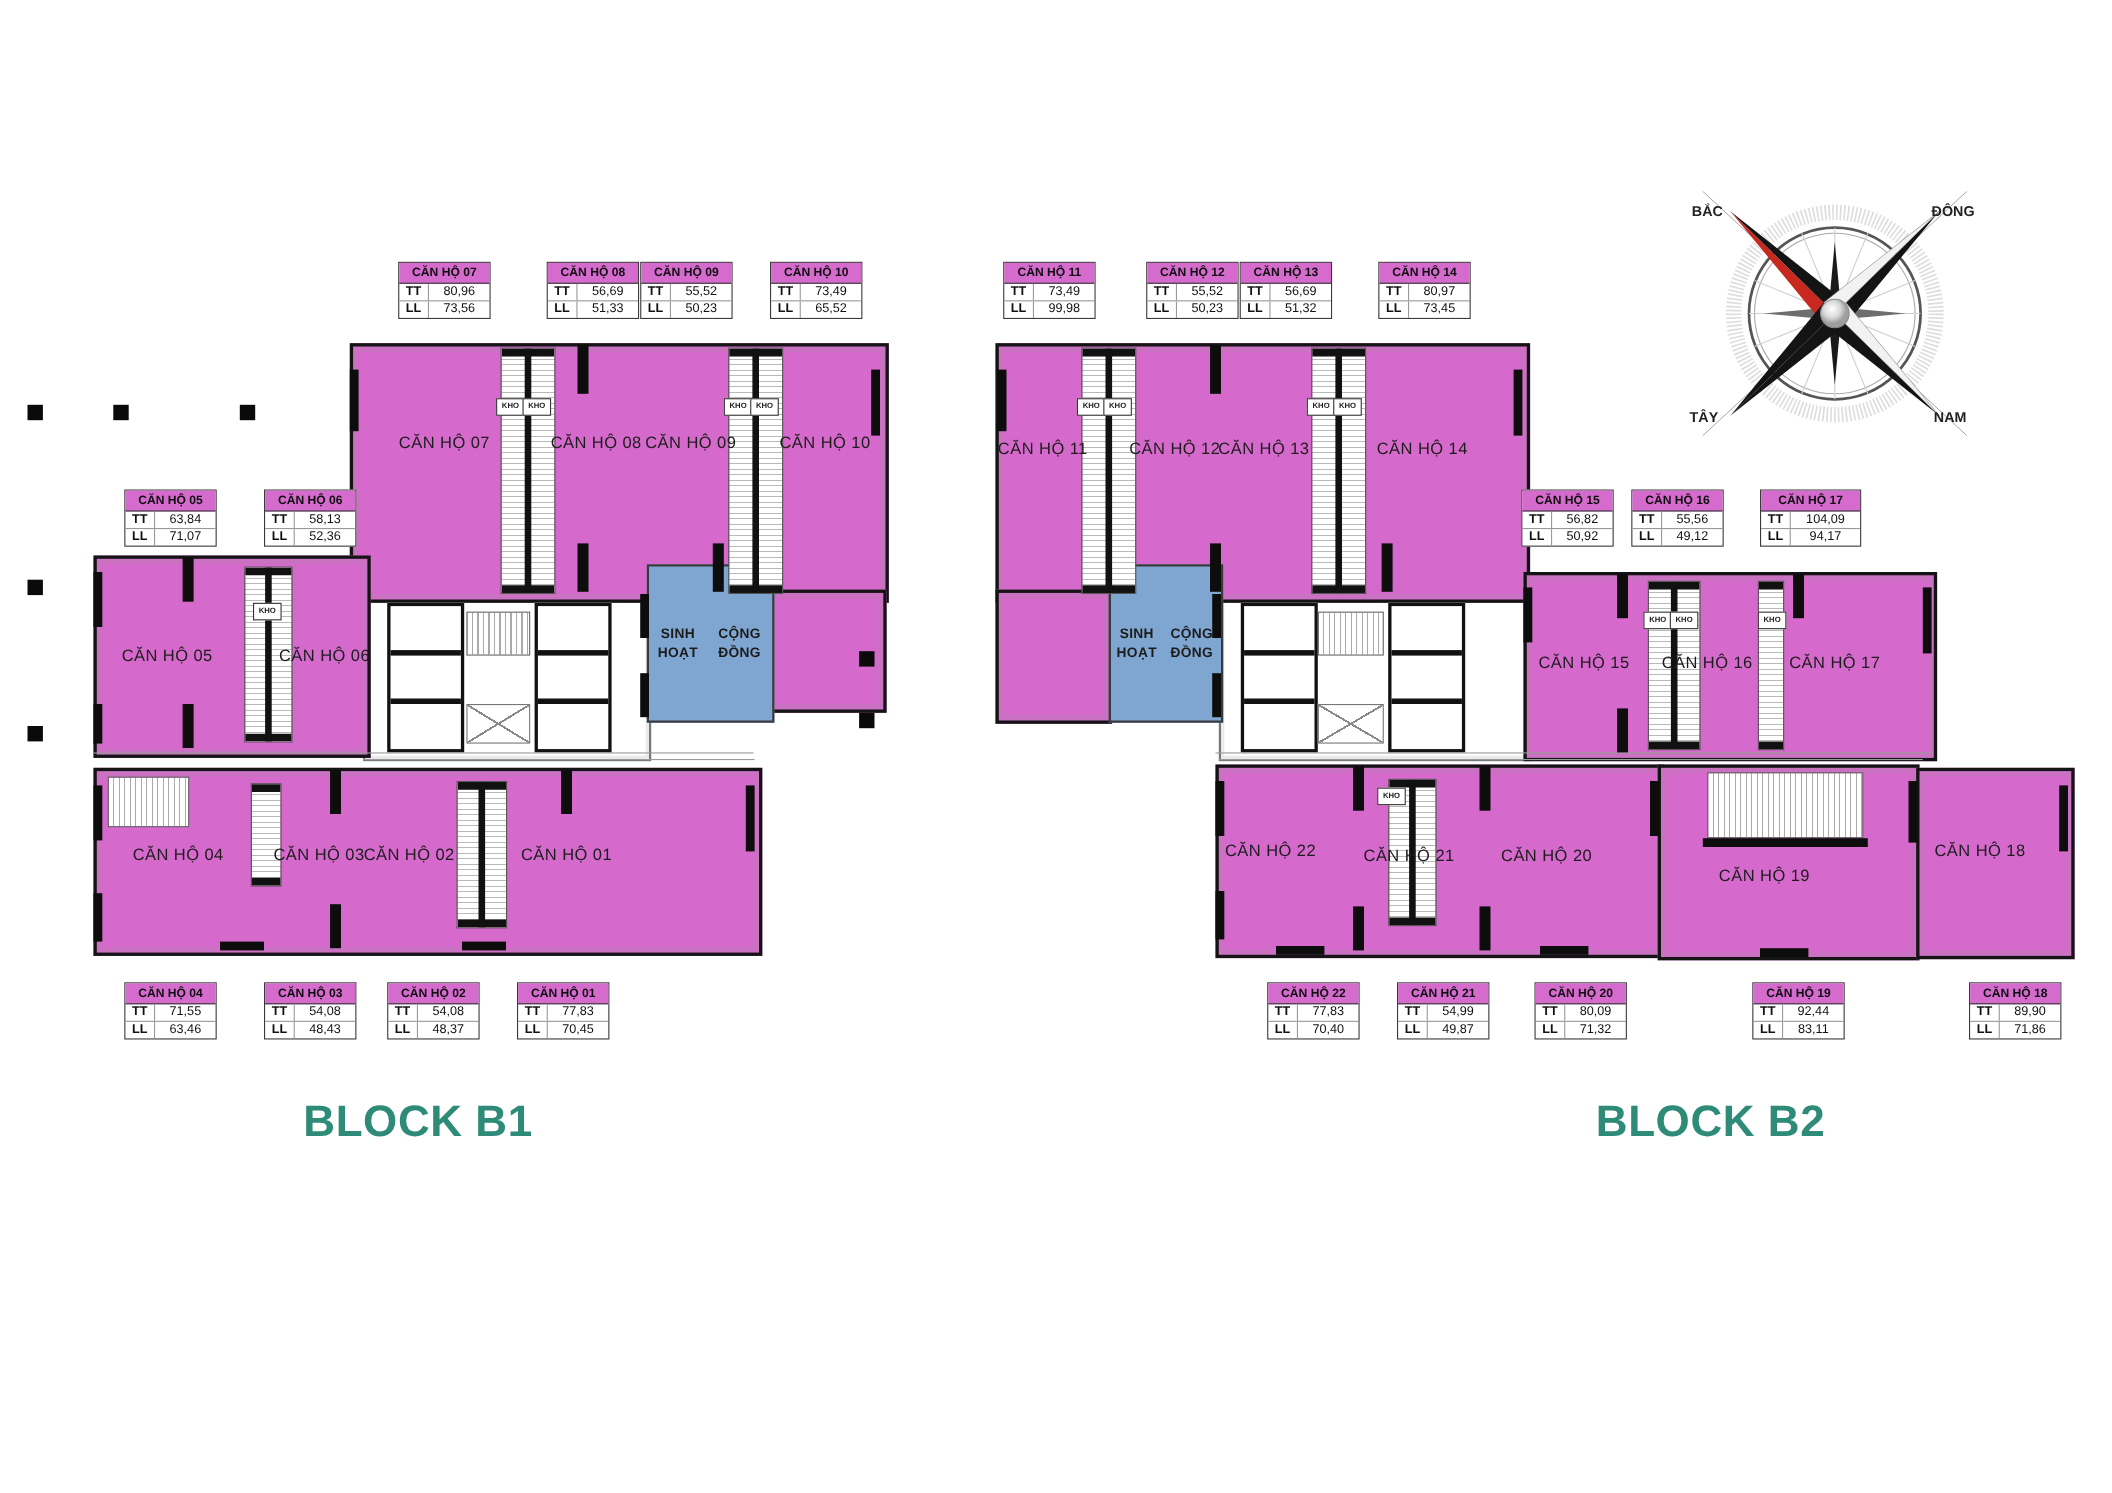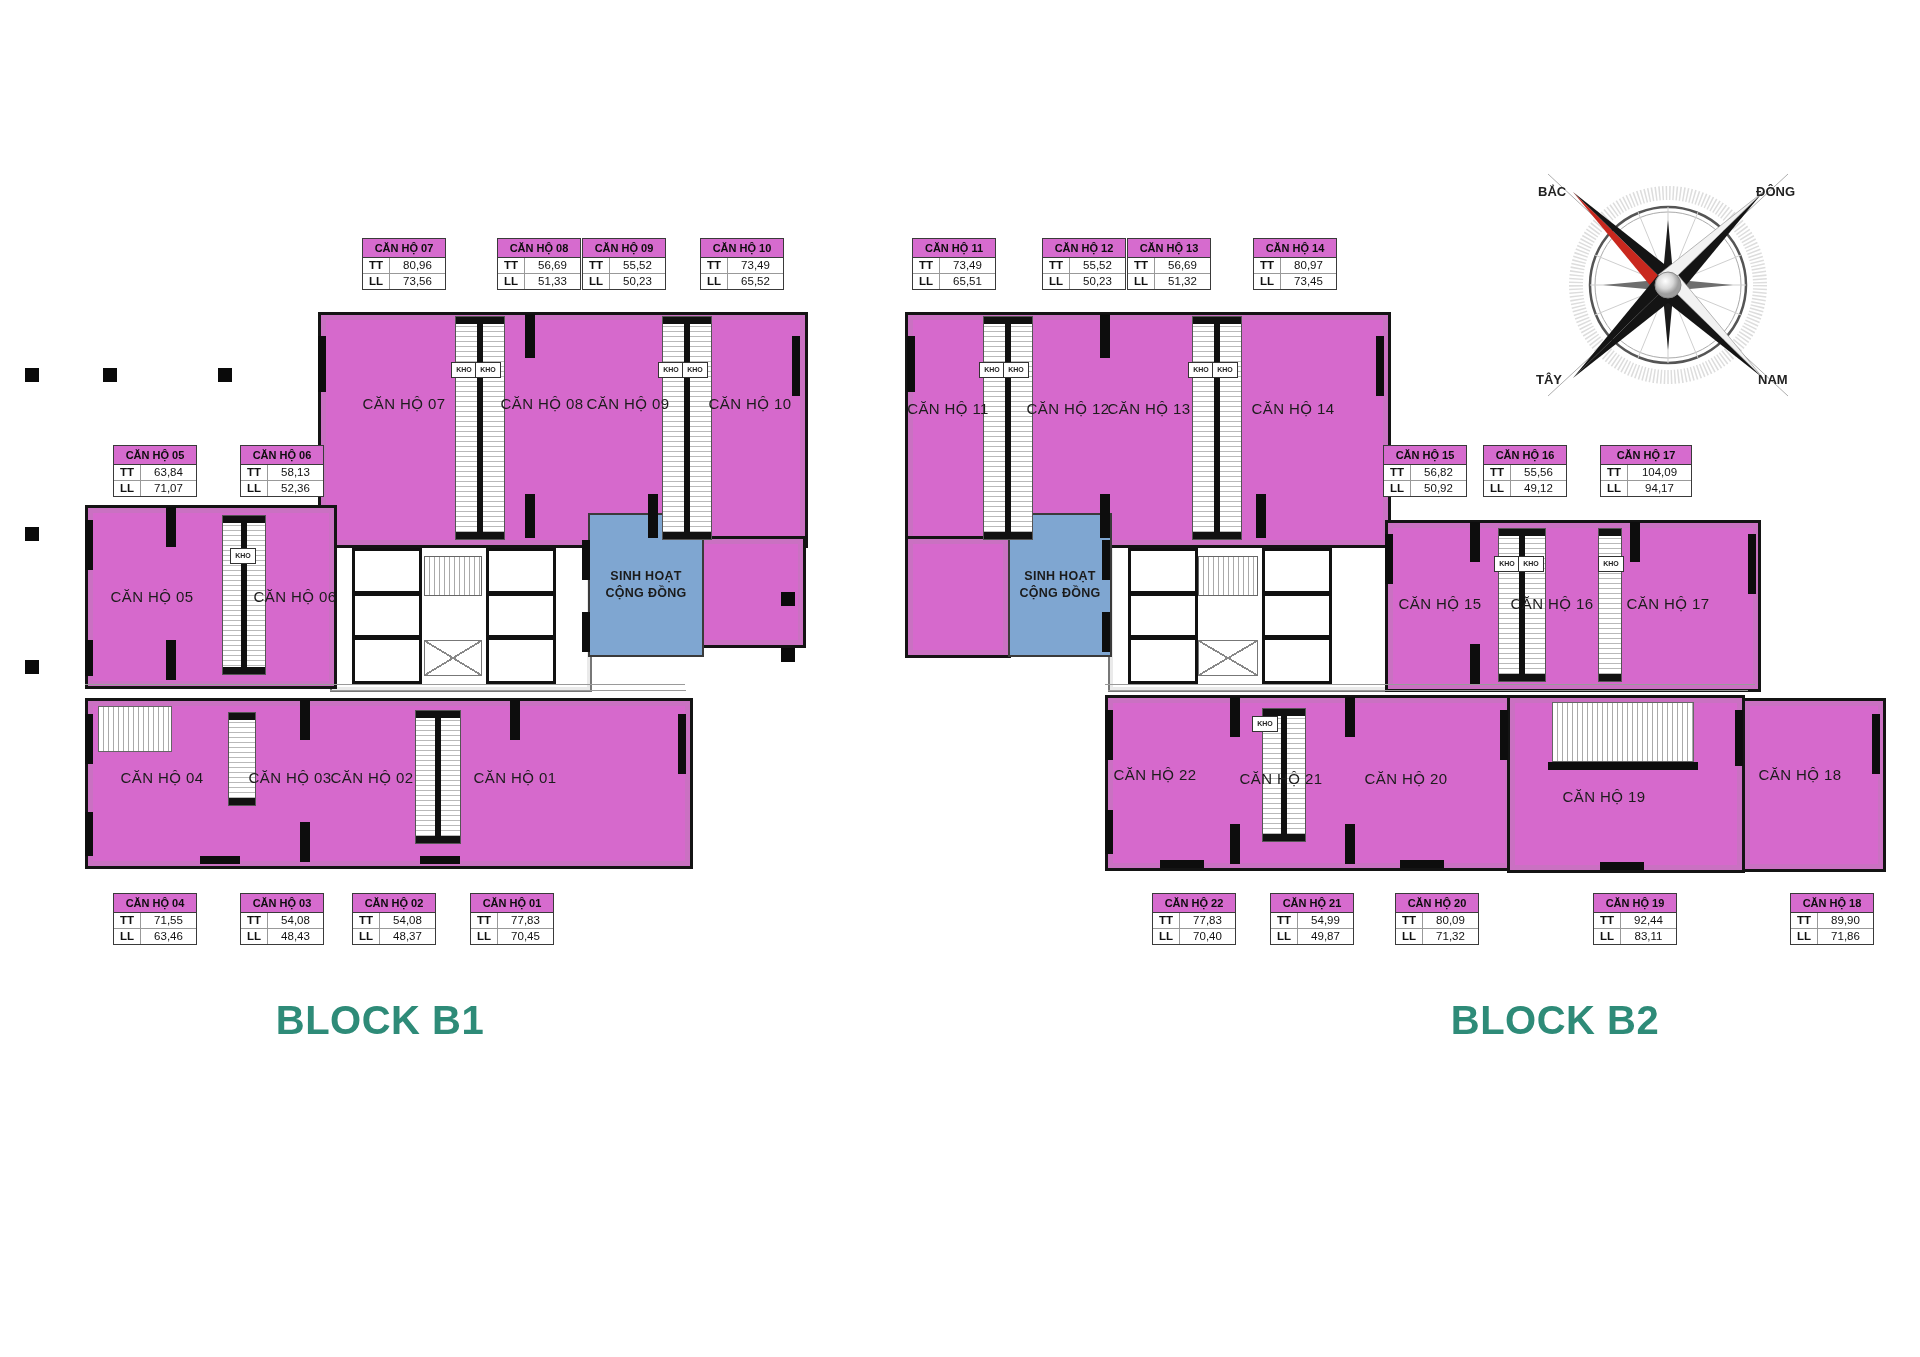--- a/index.html
+++ b/index.html
@@ -4,21 +4,21 @@
 <style>
   html,body{margin:0;padding:0;background:#fff;}
   .canvas{position:relative;width:1920px;height:1357px;background:#fff;overflow:hidden;
           font-family:"Liberation Sans",sans-serif;color:#111;}
   
   .unit{position:absolute;background:#D669CC;border:3px solid #141414;
         box-shadow:inset 0 0 0 5px rgba(150,150,150,.18);}
   .core{position:absolute;background:#fff;border:2px solid #777;
         box-shadow:inset 0 0 0 3px rgba(170,170,170,.25);}
   .blue-room{position:absolute;background:#7FA6D1;border:2px solid #3a3a3a;
-        display:flex;flex-direction:column;align-items:center;justify-content:center;
+        display:flex;flex-direction:row;align-items:center;justify-content:center;
         text-align:center;font-size:12.5px;font-weight:bold;color:#1b1b1b;line-height:1.4;letter-spacing:.3px;}
   .shaft{position:absolute;background:repeating-linear-gradient(180deg,#fff 0 4px,#b9b9b9 4px 5px);
         border:1px solid #555;box-shadow:inset 0 7px 0 #111,inset 0 -7px 0 #111;}
   .shaft.dbl::before{content:"";position:absolute;left:50%;top:0;bottom:0;width:6px;margin-left:-3px;background:#111;}
   .bank{position:absolute;background:#fff;border:3px solid #111;}
   .bank .hdiv{position:absolute;left:0;right:0;height:5px;background:#111;}
   .stairs-h{position:absolute;background:repeating-linear-gradient(90deg,#fff 0 4px,#aaa 4px 5px);border:1px solid #666;}
   .xbox{position:absolute;background-color:#fff;border:1px solid #777;
         background-image:linear-gradient(to top right,transparent 48.5%,#888 48.5% 51.5%,transparent 51.5%),
                          linear-gradient(to bottom right,transparent 48.5%,#888 48.5% 51.5%,transparent 51.5%);}
@@ -347,21 +347,21 @@
       </div>
       <div class="room-label" style="left: 948px; top: 408px;">CĂN HỘ 11</div>
       <div class="area-table" style="left: 912px; top: 238px;">
         <div class="at-header">CĂN HỘ 11</div>
         <div class="at-row">
           <div class="at-key">TT</div>
           <div class="at-val">73,49</div>
         </div>
         <div class="at-row">
           <div class="at-key">LL</div>
-          <div class="at-val">65,51</div>
+          <div class="at-val">99,98</div>
         </div>
       </div>
       <div class="room-label" style="left: 1068px; top: 408px;">CĂN HỘ 12</div>
       <div class="area-table" style="left: 1042px; top: 238px;">
         <div class="at-header">CĂN HỘ 12</div>
         <div class="at-row">
           <div class="at-key">TT</div>
           <div class="at-val">55,52</div>
         </div>
         <div class="at-row">

